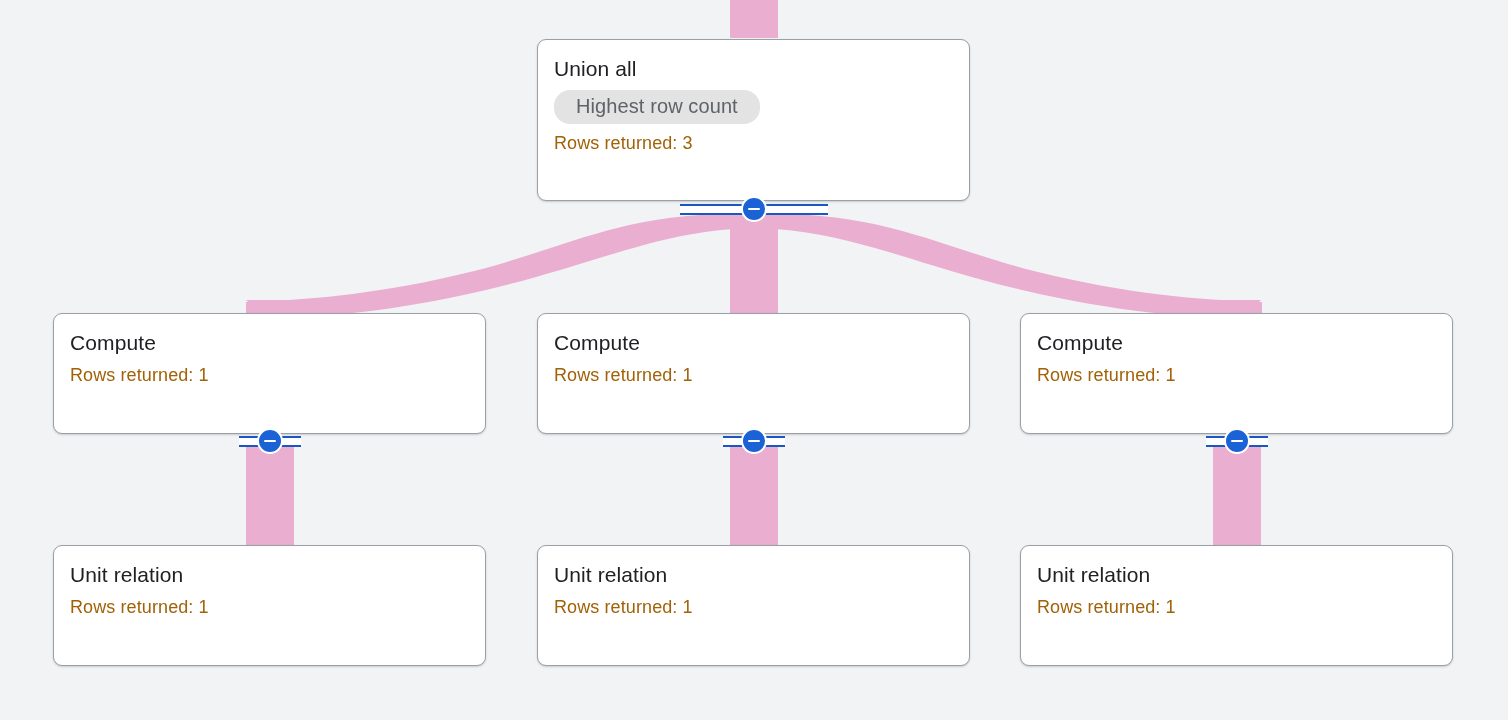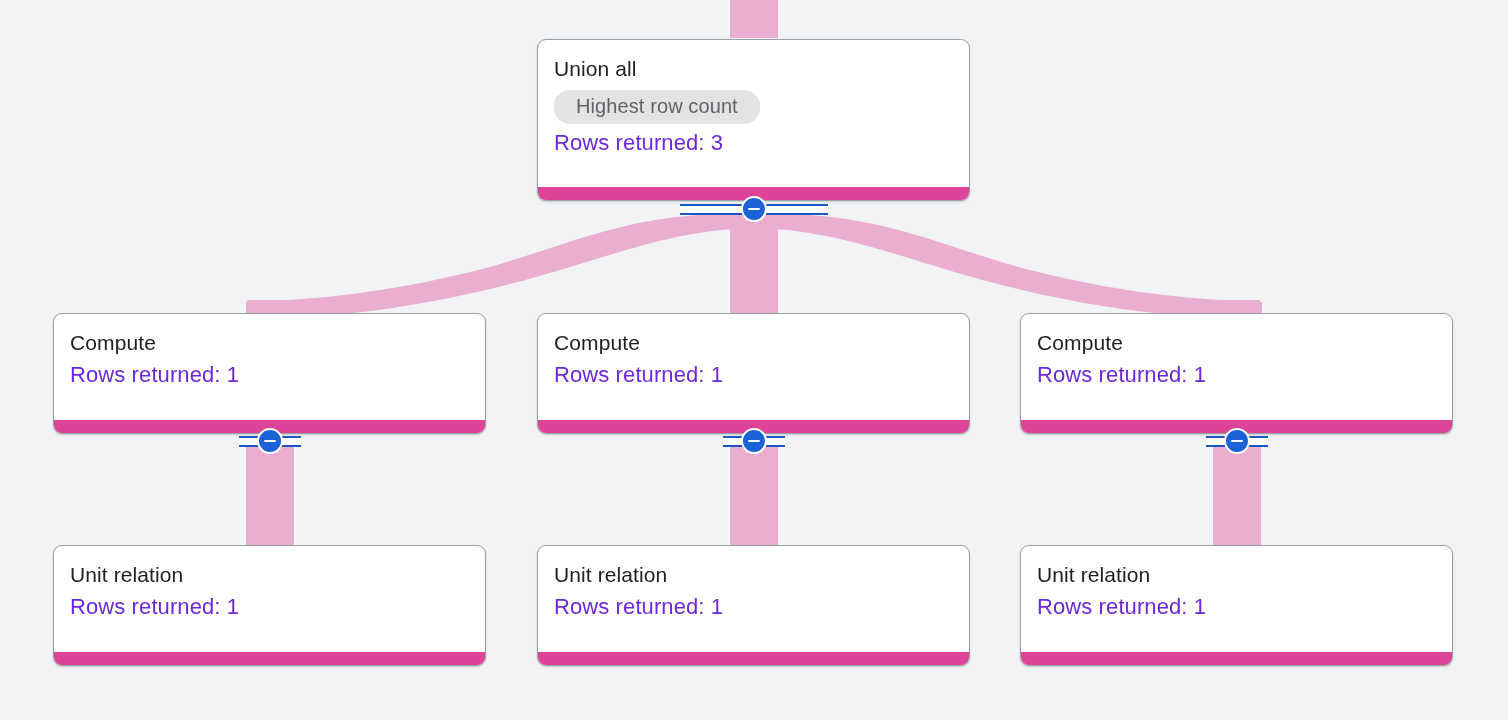--- a/index.html
+++ b/index.html
@@ -29,21 +29,21 @@
   }
   .node {
     position: absolute;
     box-sizing: border-box;
     background: #ffffff;
     border: 1px solid #9aa0a6;
     border-radius: 9px;
     box-shadow: 0 1px 2px rgba(60,64,67,0.22);
     overflow: hidden;
     display: flex;
-    flex-direction: column;
+    flex-direction: row;
   }
   .node-body {
     flex: 1 1 auto;
     padding: 16px 16px 0 16px;
   }
   .node-title {
     font-size: 21px;
     line-height: 26px;
     font-weight: 500;
     color: #202124;
@@ -56,23 +56,23 @@
     background: #e3e3e3;
     color: #5f6368;
     border-radius: 16px;
     padding: 6px 22px 7px 22px;
     font-size: 20px;
     line-height: 21px;
     letter-spacing: 0.1px;
   }
   .node-sub {
     margin-top: 8px;
-    font-size: 22px;
+    font-size: 18px;
     line-height: 22px;
-    color: #6d28d9;
+    color: #a16207;
     letter-spacing: 0.1px;
     white-space: nowrap;
   }
   .node-footer {
     flex: 0 0 auto;
     height: 13px;
     background: #dd4396;
   }
   
   .collapse-widget {

